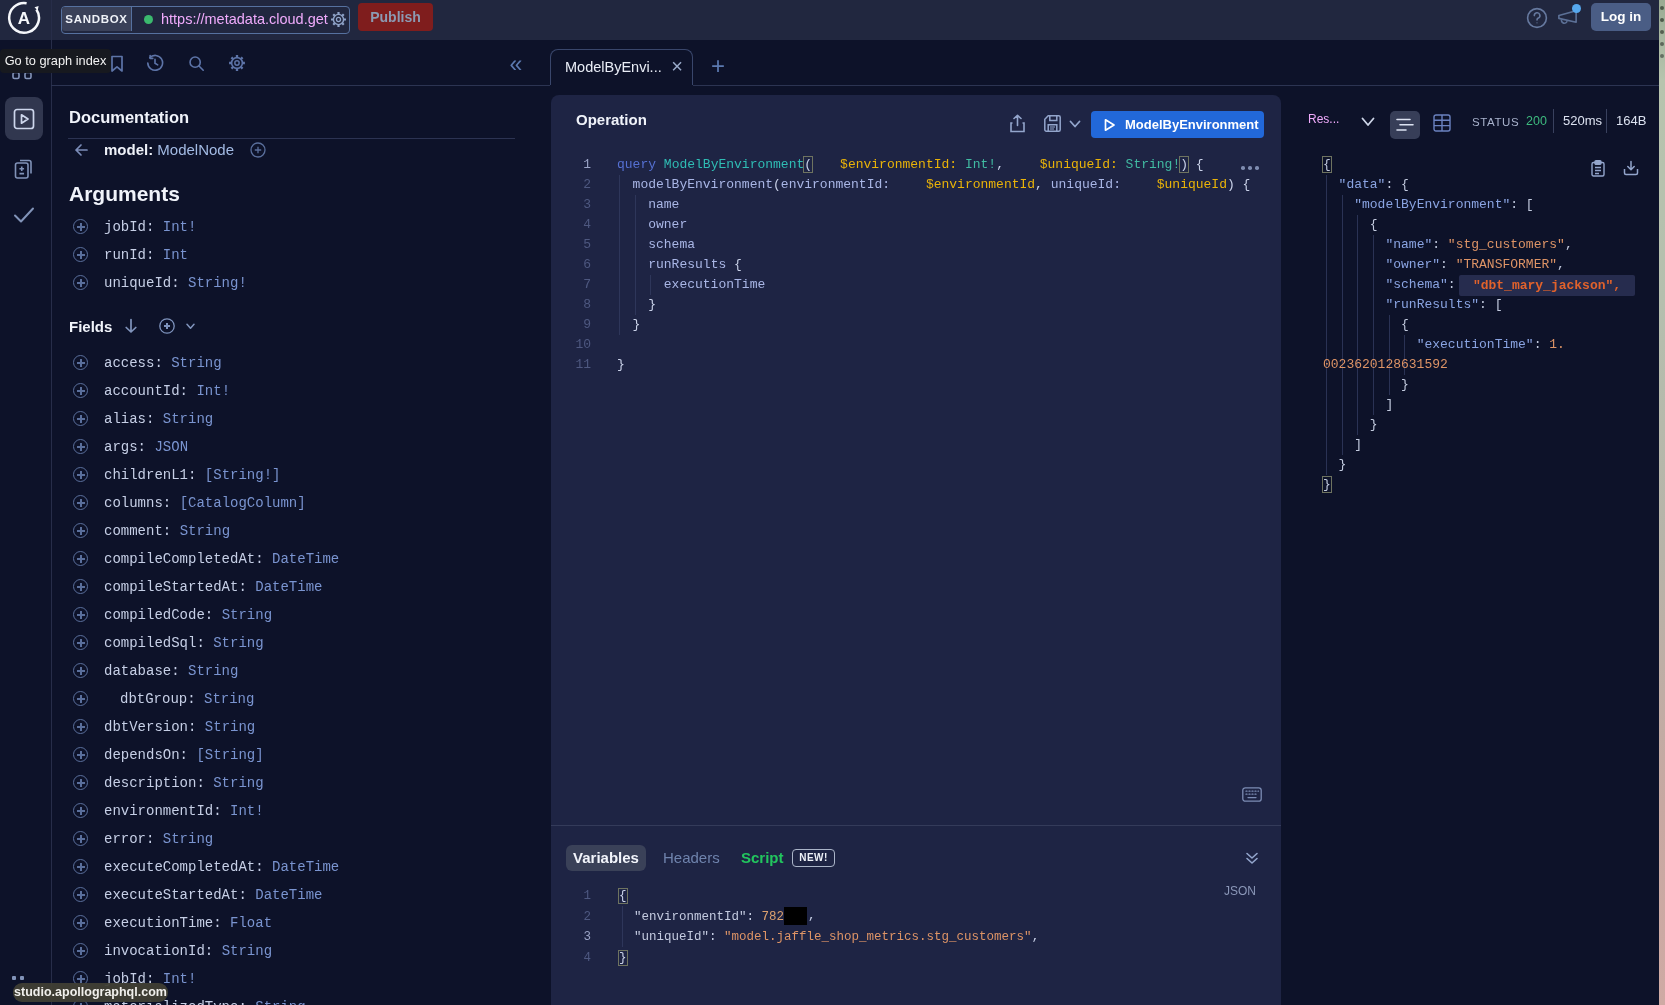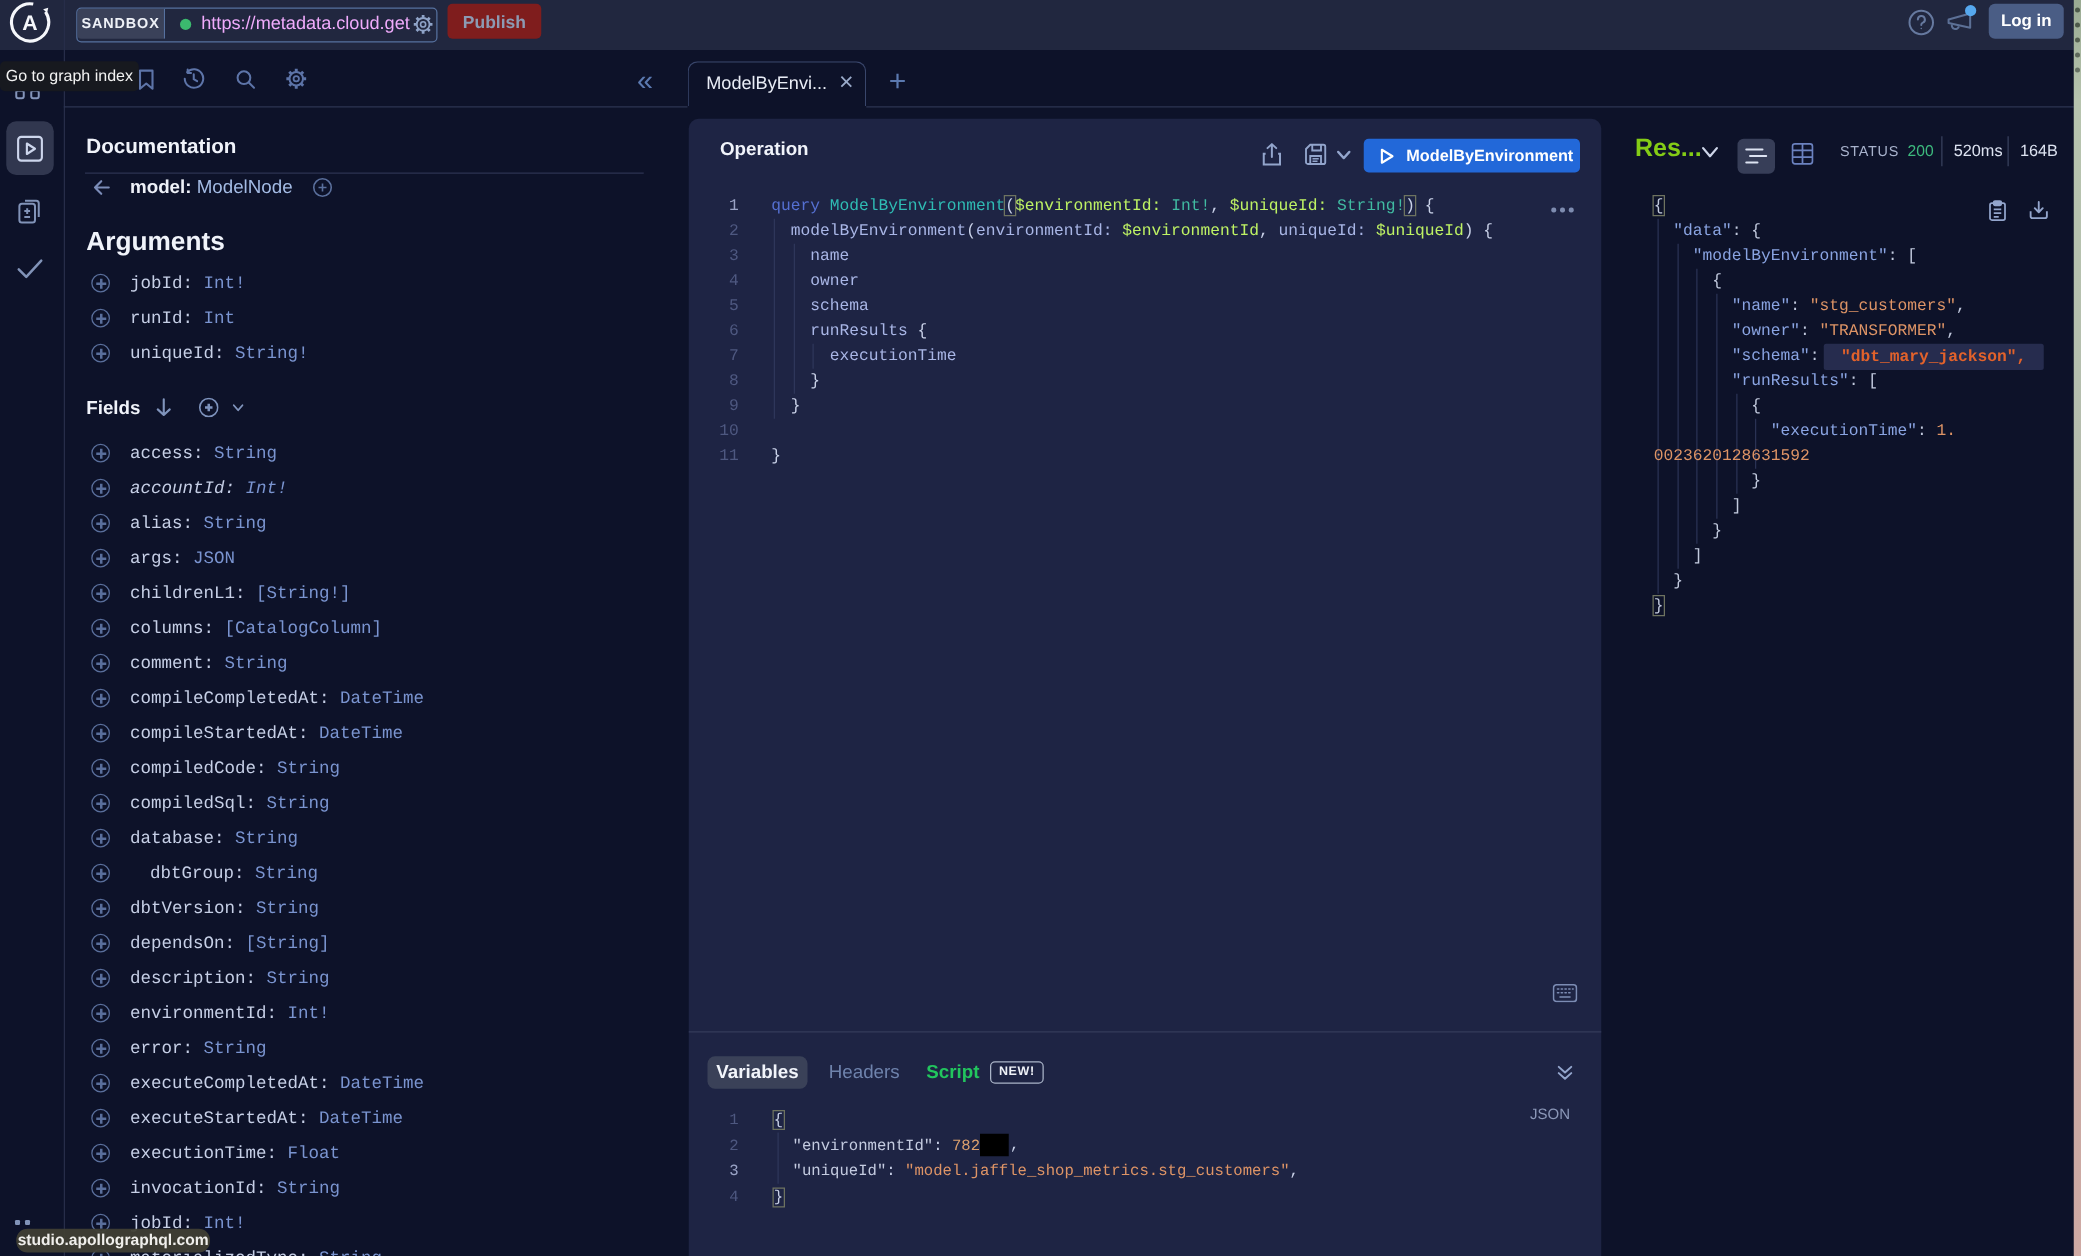--- a/index.html
+++ b/index.html
@@ -11,21 +11,21 @@
   #strip{left:1659px;top:0;width:6px;height:1005px;background:linear-gradient(180deg,#9aab93 0%,#b7c4ae 8%,#b5bfae 30%,#b7b3a8 55%,#c7a8a1 80%,#cfaaa4 100%);}
   .codeline{position:absolute;left:0;height:20px;line-height:20px;white-space:pre;}
   .plus{position:absolute;left:73px;width:13px;height:13px;border:1.5px solid #5a6f9c;border-radius:50%;}
   .plus:before{content:"";position:absolute;left:6px;top:2.5px;width:1.5px;height:8px;background:#5a6f9c;}
   .plus:after{content:"";position:absolute;top:6px;left:2.5px;height:1.5px;width:8px;background:#5a6f9c;}
   .frow{position:absolute;left:104px;height:28px;line-height:28px;font-family:"Liberation Mono",monospace;font-size:14px;color:#c6cfe6;white-space:pre;}
   .frow b{font-weight:normal;color:#7a94d0;}
   .ln{position:absolute;left:0;width:35px;text-align:right;color:#4e5880;}
   .ln.a{color:#9aa3c6;}
   .code{position:absolute;left:61px;white-space:pre;color:#c9d1e8;}
-  .k{color:#5570d2;} .o{color:#2fbcb4;} .v{color:#bef264;} .t{color:#41bba2;}
+  .k{color:#5570d2;} .o{color:#2fbcb4;} .v{color:#eab308;padding-left:28px;} .t{color:#41bba2;}
   .f{color:#a9b6e6;} .p{color:#c9d1e8;}
   .bm{outline:1px solid #6e7360;}
   .jk{color:#8aa4e2;} .js{color:#de9466;} .jp{color:#c2cade;}
   .vk{color:#c4cbe0;} .vn{color:#dca06e;}
   .rline{position:absolute;left:1323px;height:20px;line-height:20px;white-space:pre;font-family:"Liberation Mono",monospace;font-size:13px;color:#c2cade;}
   .rg{position:absolute;width:1px;background:#2a3254;}
 </style>
 </head>
 <body>
 <div class="abs" id="topbar"></div>
@@ -137,21 +137,21 @@
 <svg class="abs" style="left:159px;top:318px;" width="16" height="16" viewBox="0 0 16 16" fill="none" stroke="#7e93bd" stroke-width="1.3">
   <circle cx="8" cy="8" r="7.2"></circle>
     <path d="M8 5 v6 M5 8 h6" stroke-width="2"></path>
 </svg>
 <svg class="abs" style="left:186px;top:323px;" width="9" height="7" viewBox="0 0 9 7" fill="none" stroke="#8094bc" stroke-width="1.5">
   <path d="M1 1.2 L4.5 5.2 L8 1.2" stroke-linecap="round" stroke-linejoin="round"></path>
 </svg>
 <div class="plus" style="top:355px;"></div>
 <div class="frow" style="top:349px;">access: <b>String</b></div>
 <div class="plus" style="top:383px;"></div>
-<div class="frow" style="top:377px;font-style:italic;">accountId: <b>Int!</b></div>
+<div class="frow" style="top:377px;">accountId: <b>Int!</b></div>
 <div class="plus" style="top:411px;"></div>
 <div class="frow" style="top:405px;">alias: <b>String</b></div>
 <div class="plus" style="top:439px;"></div>
 <div class="frow" style="top:433px;">args: <b>JSON</b></div>
 <div class="plus" style="top:467px;"></div>
 <div class="frow" style="top:461px;">childrenL1: <b>[String!]</b></div>
 <div class="plus" style="top:495px;"></div>
 <div class="frow" style="top:489px;">columns: <b>[CatalogColumn]</b></div>
 <div class="plus" style="top:523px;"></div>
 <div class="frow" style="top:517px;">comment: <b>String</b></div>
@@ -246,21 +246,21 @@
 <div class="abs mono" id="vareditor" style="left:556px;top:886px;width:726px;height:90px;font-size:12.5px;">
   <div class="abs" style="left:66px;top:20px;width:1px;height:41px;background:#2e365a;"></div>
   <div class="codeline" style="top:0;height:20.5px;line-height:20.5px;"><span class="ln">1</span><span class="code" style="left:63px;"><span class="bm p">{</span></span></div>
   <div class="codeline" style="top:20.5px;height:20.5px;line-height:20.5px;"><span class="ln">2</span><span class="code" style="left:63px;">  <span class="vk">"environmentId"</span><span class="p">:</span> <span class="vn">782</span></span></div>
   <div class="codeline" style="top:41px;height:20.5px;line-height:20.5px;"><span class="ln a">3</span><span class="code" style="left:63px;">  <span class="vk">"uniqueId"</span><span class="p">:</span> <span class="js">"model.jaffle_shop_metrics.stg_customers"</span><span class="p">,</span></span></div>
   <div class="codeline" style="top:61.5px;height:20.5px;line-height:20.5px;"><span class="ln">4</span><span class="code" style="left:63px;"><span class="bm p">}</span></span></div>
 </div>
 <div class="abs" style="left:784px;top:907px;width:23px;height:18px;background:#000;"></div>
 <div class="abs mono" style="left:808px;top:907px;height:18px;line-height:18px;font-size:12.5px;color:#c9d1e8;">,</div>
 
-<div class="abs" style="left:1308px;top:110px;width:50px;height:19px;color:#84cc16;font-size:20px;font-weight:bold;line-height:19px;">Res...</div>
+<div class="abs" style="left:1308px;top:110px;width:50px;height:19px;color:#f0abfc;font-size:12px;font-weight:normal;line-height:19px;">Res...</div>
 <svg class="abs" style="left:1361px;top:117px;" width="14" height="10" viewBox="0 0 14 10" fill="none" stroke="#cdd5e8" stroke-width="1.8">
   <path d="M1.5 1.5 L7 8 L12.5 1.5" stroke-linecap="round" stroke-linejoin="round"></path>
 </svg>
 <div class="abs" style="left:1390px;top:111px;width:30px;height:28px;background:#373e58;border-radius:5px;"></div>
 <svg class="abs" style="left:1396px;top:118px;" width="18" height="14" viewBox="0 0 18 14" fill="none" stroke="#dde3f2" stroke-width="1.6">
   <path d="M1 1.5 h13 M4 6.8 h13 M1 12 h9" stroke-linecap="round"></path>
 </svg>
 <svg class="abs" style="left:1433px;top:114px;" width="18" height="18" viewBox="0 0 18 18" fill="none" stroke="#6b82c0" stroke-width="1.4">
   <rect x="1" y="1" width="16" height="16" rx="2"></rect>
   <path d="M1 6.3 h16 M1 11.6 h16 M9 1 v16"></path>

